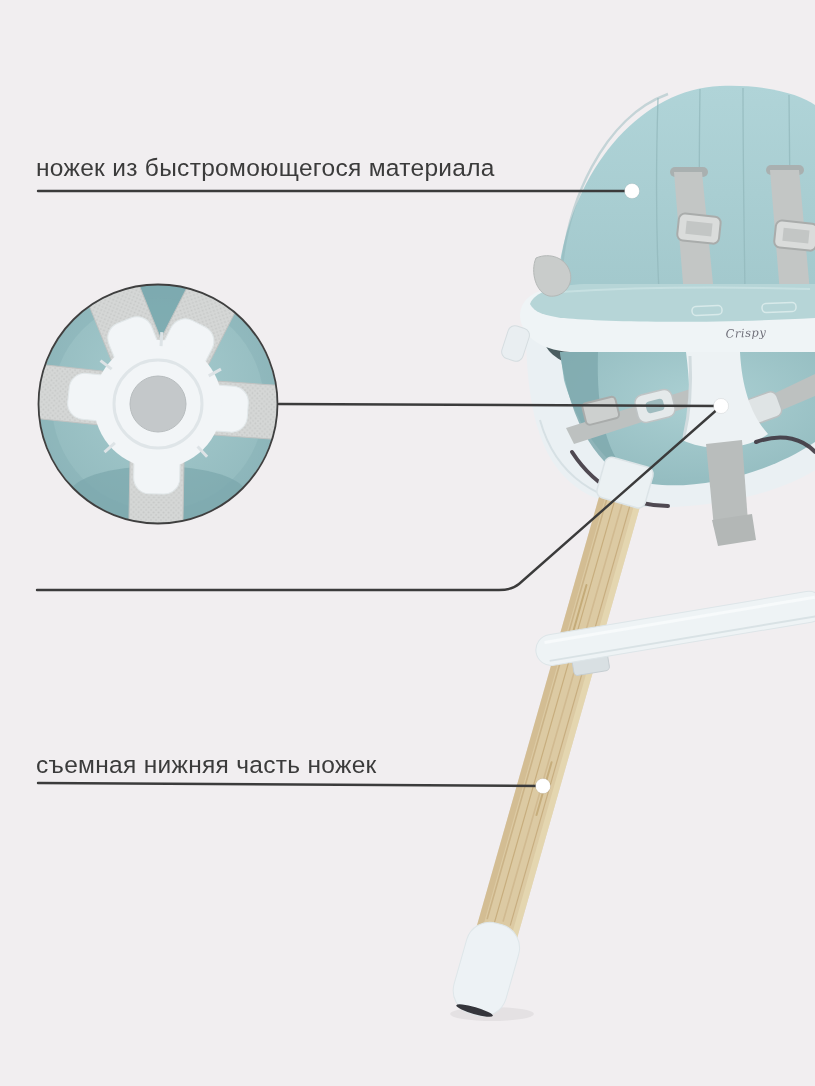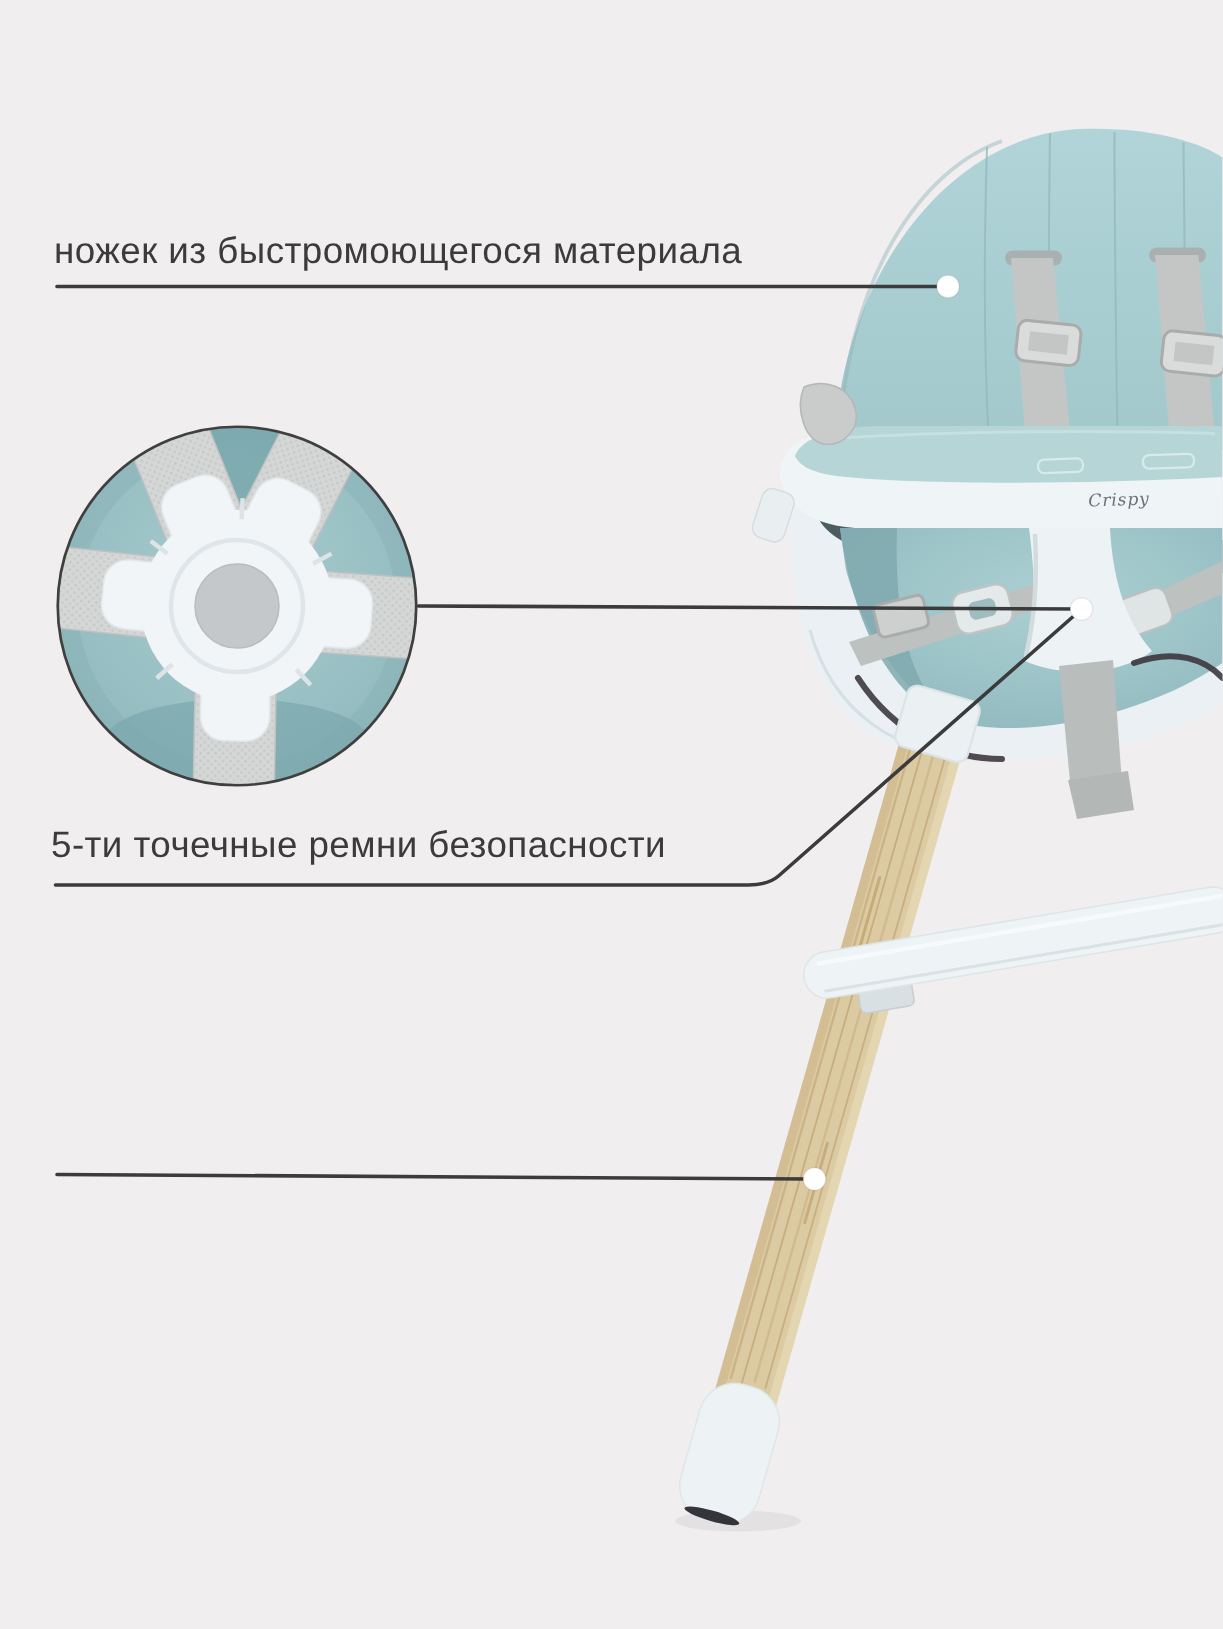--- a/index.html
+++ b/index.html
@@ -226,15 +226,15 @@
       <path d="M279,404 L719,406"></path>
     </g>
     <g fill="#FFFFFF" stroke="rgba(0,0,0,0.07)" stroke-width="1">
       <circle cx="632" cy="191" r="7.5"></circle>
       <circle cx="721" cy="406" r="7.5"></circle>
       <circle cx="543" cy="786" r="7.5"></circle>
     </g>
   </svg>
 
   <div class="callout-label" id="label-cover">ножек из быстромоющегося материала</div>
-  <div class="callout-label" id="label-harness">5-ти точечные ремни безопасности</div>
+  <div class="callout-label" id="label-legs">съемная нижняя часть ножек</div>
 
 </div>
 
 </body></html>

